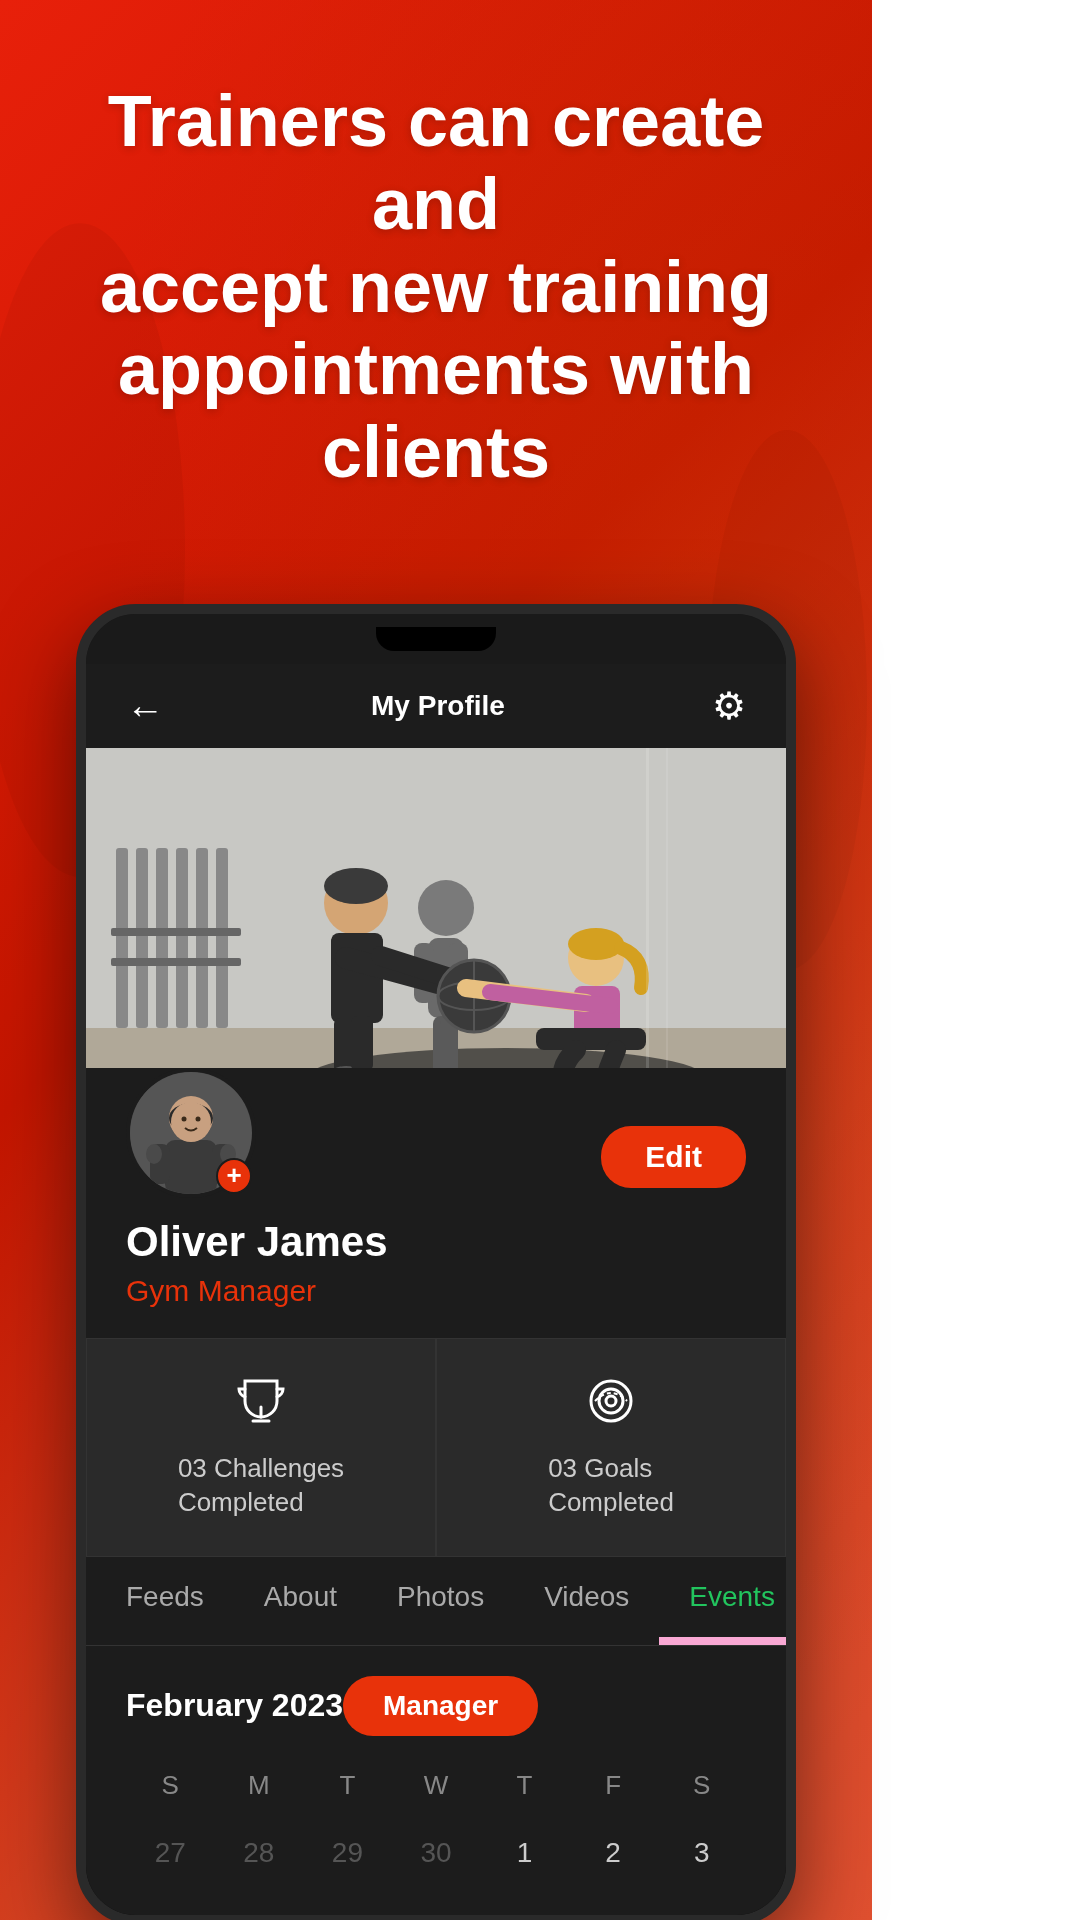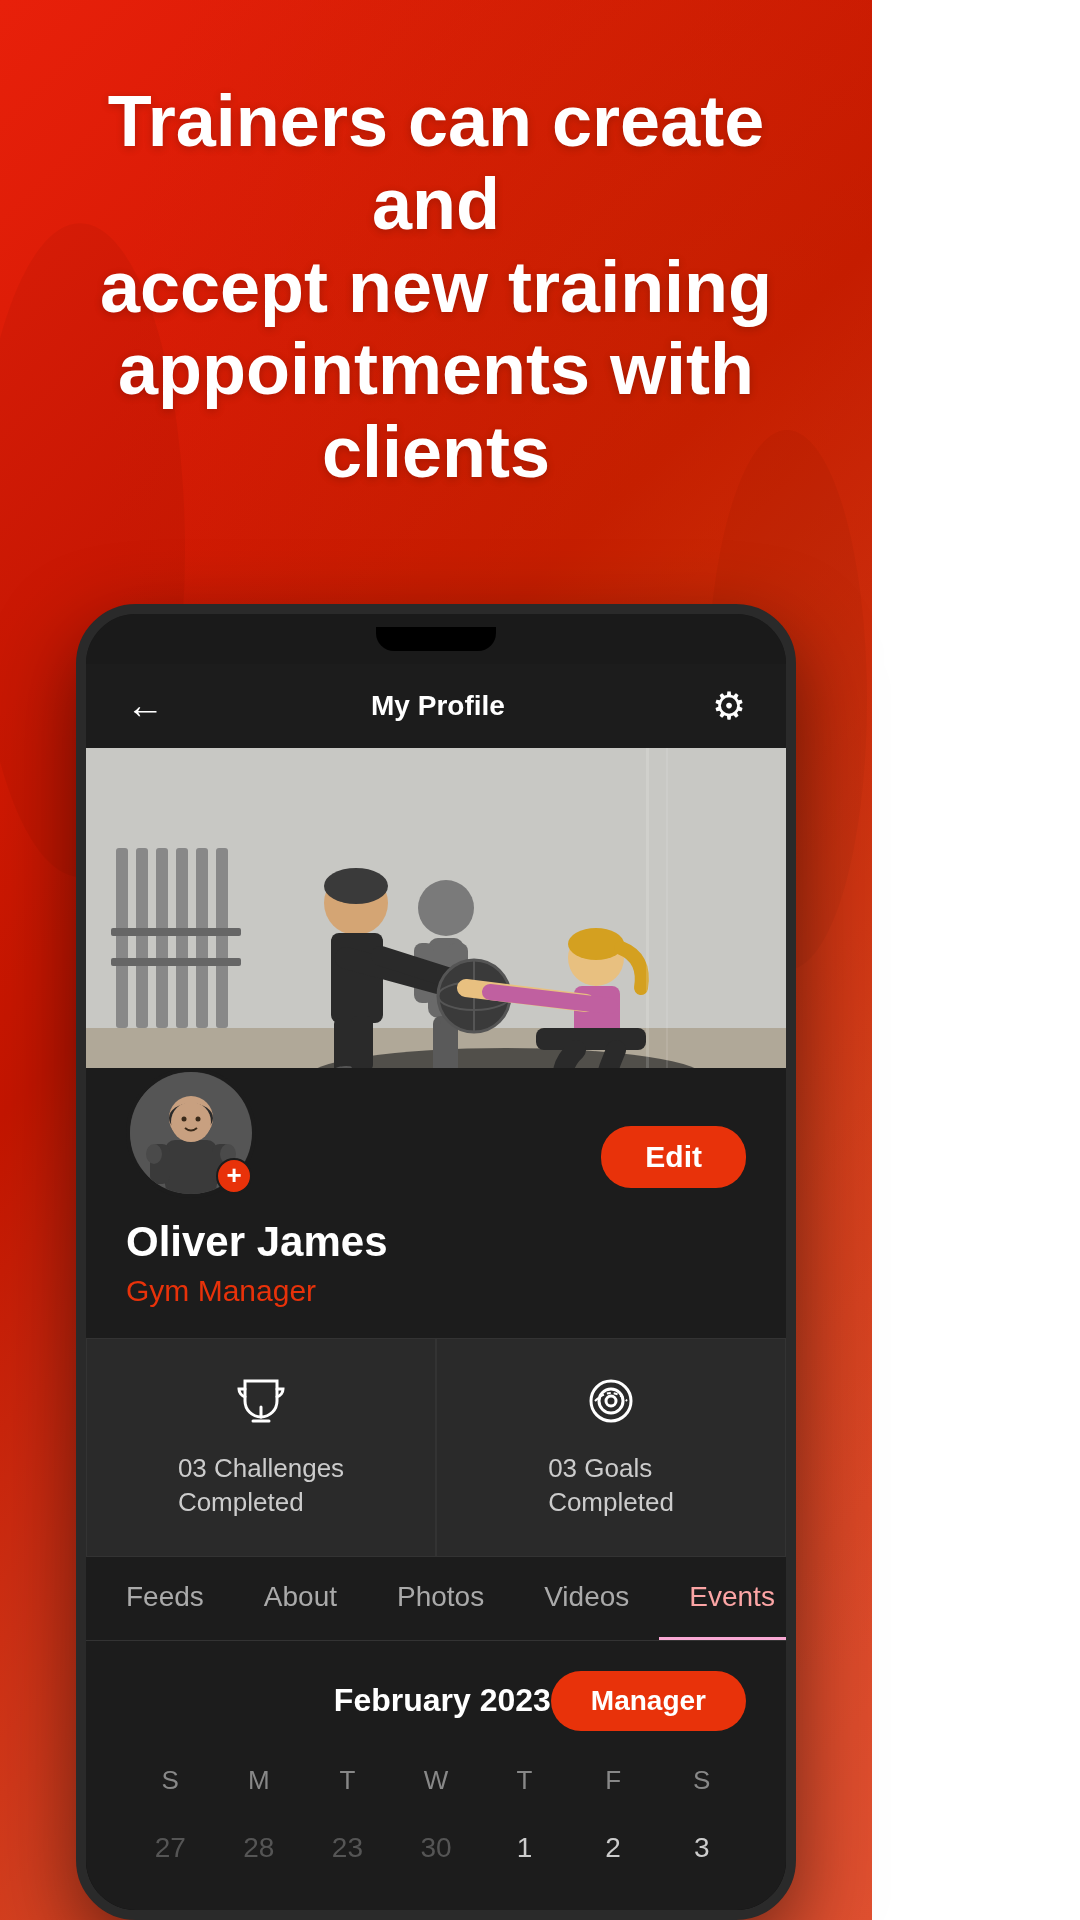--- a/index.html
+++ b/index.html
@@ -237,34 +237,34 @@
       padding: 24px 30px;
       color: #aaaaaa;
       font-size: 28px;
       font-weight: 500;
       cursor: pointer;
       white-space: nowrap;
       border-bottom: 3px solid transparent;
     }
 
     .tab-item.active {
-      color: #fca5a5;
-      border-bottom: 3px solid #f9a8d4;
+      color: #22c55e;
+      border-bottom: 8px solid #f9a8d4;
     }
 
     
     .calendar-section {
       background: #1c1c1c;
       padding: 30px 40px;
     }
 
     .calendar-header {
       display: flex;
       align-items: center;
-      justify-content: flex-end;
+      justify-content: flex-start;
       margin-bottom: 24px;
     }
 
     .calendar-month {
       color: #ffffff;
       font-size: 32px;
       font-weight: 700;
     }
 
     .create-btn {
@@ -502,21 +502,21 @@
             <span class="day-header">M</span>
             <span class="day-header">T</span>
             <span class="day-header">W</span>
             <span class="day-header">T</span>
             <span class="day-header">F</span>
             <span class="day-header">S</span>
           </div>
           <div class="calendar-dates">
             <span class="date-cell prev-month">27</span>
             <span class="date-cell prev-month">28</span>
-            <span class="date-cell prev-month">23</span>
+            <span class="date-cell prev-month">29</span>
             <span class="date-cell prev-month">30</span>
             <span class="date-cell">1</span>
             <span class="date-cell">2</span>
             <span class="date-cell">3</span>
           </div>
         </div>
 
       </div>
     </div>
   </div>

